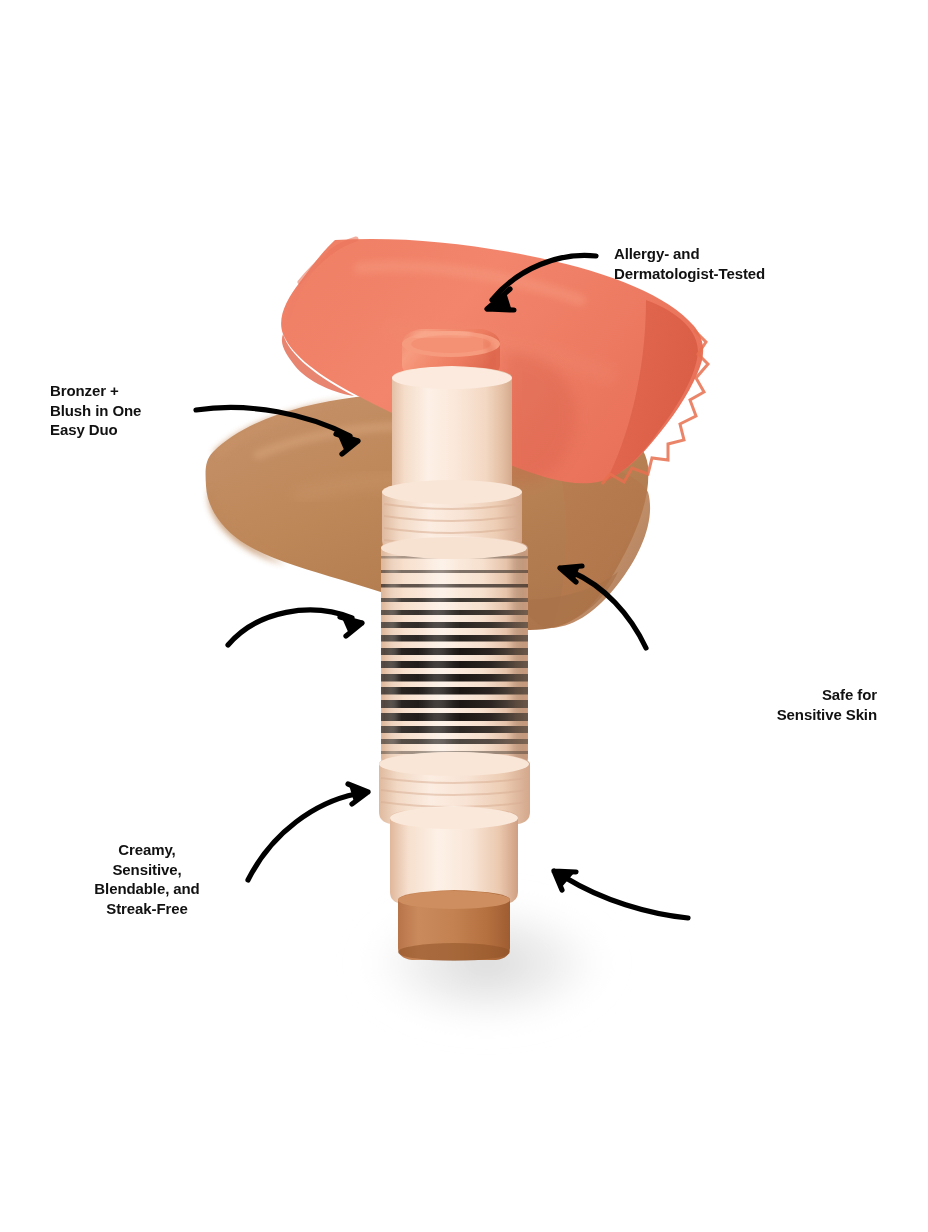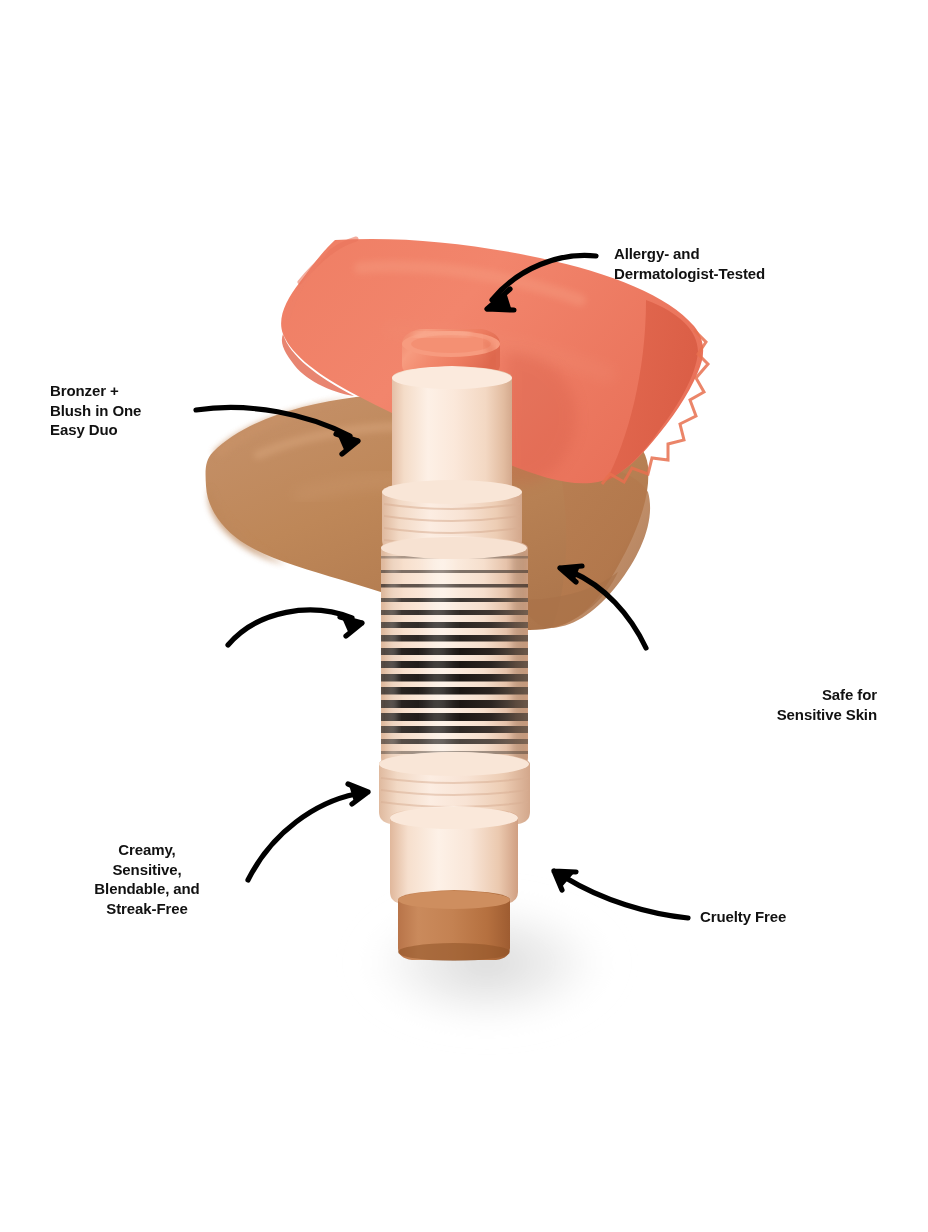--- a/index.html
+++ b/index.html
@@ -357,15 +357,14 @@
 
 
   <div class="callout center-align" id="c-creamy">Creamy,
 Sensitive,
 Blendable, and
 Streak-Free</div>
 
   <div class="callout left-align" id="c-safe">Safe for
 Sensitive Skin</div>
 
-  <div class="callout left-align" id="c-cruelty">Cruelty Free</div>
 
 </div>
 
 </body></html>

